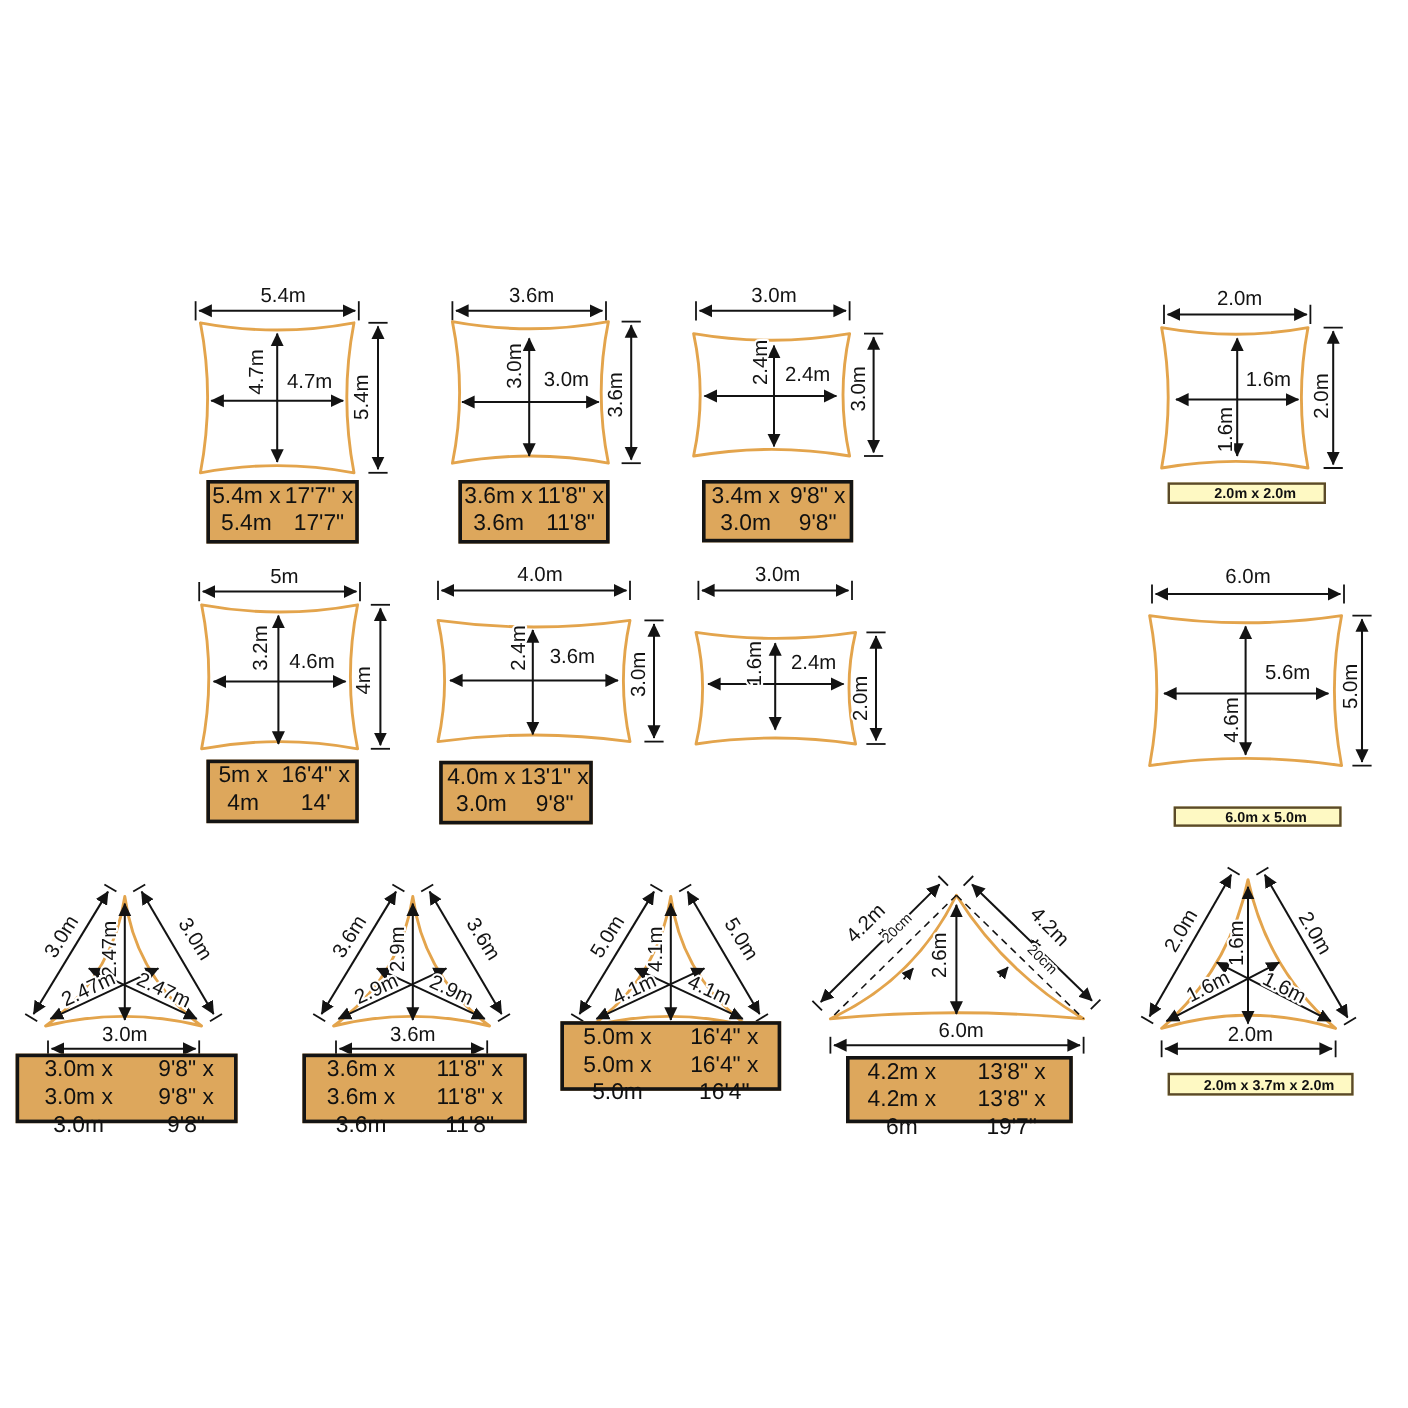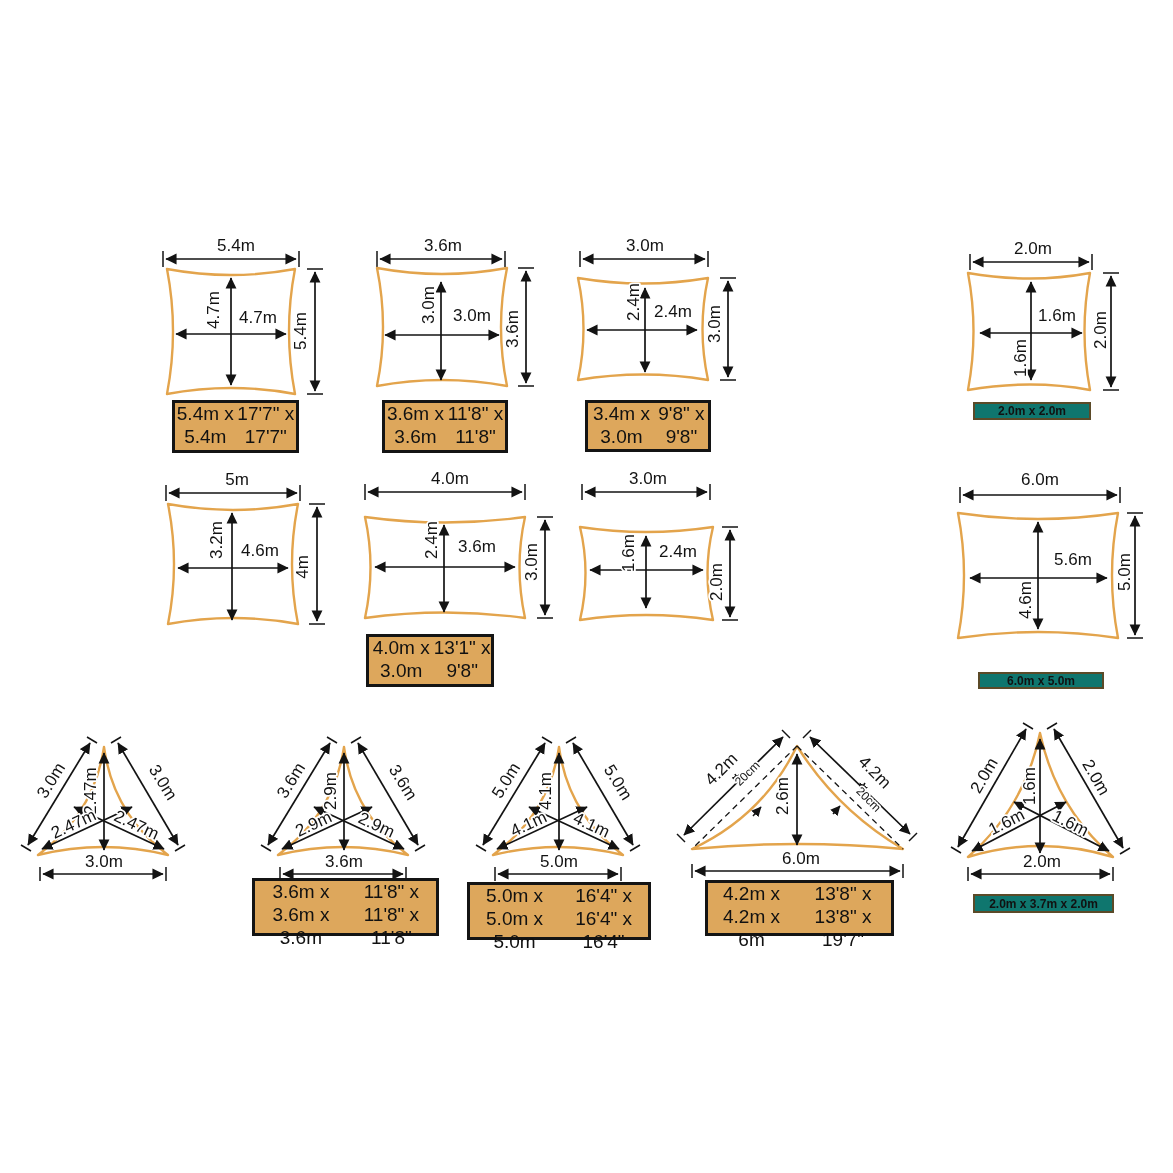--- a/index.html
+++ b/index.html
@@ -11,23 +11,23 @@
            stroke-linejoin:round;}
   svg text.s12{font-size:12px;}
   line{stroke:#131313;}
   .d{stroke-width:1.7;}
   .t{stroke-width:1.5;}
   .sail{fill:#fff;stroke:#E3A44C;stroke-width:2.4;stroke-linejoin:round;}
   .dash{stroke:#131313;stroke-width:1.3;stroke-dasharray:6 4.5;fill:none;}
   .box2{position:absolute;background:#DDA75C;border:3px solid #141414;color:#111;
         font:19px/1.2 "Liberation Sans",sans-serif;text-align:center;display:flex;
         flex-direction:row;justify-content:center;}
-  .box1{position:absolute;background:#0f766e;border:2px solid #5b4a28;color:#111;
+  .box1{position:absolute;background:#fef9c3;border:2px solid #5b4a28;color:#111;
         font:700 12px "Liberation Sans",sans-serif;text-align:left;display:flex;
-        align-items:center;justify-content:center;}
+        align-items:center;justify-content:center;padding-left:14px;}
 </style>
 </head>
 <body>
 
 <div id="canvas">
 
 <svg width="0" height="0" style="position:absolute">
 <defs>
 <marker id="ah" markerWidth="7" markerHeight="7" refX="6.2" refY="3.5" orient="auto-start-reverse">
 <path d="M0,0.3 L6.6,3.5 L0,6.7 Z" fill="#131313"></path>
@@ -142,20 +142,24 @@
         <line class="t" x1="159" y1="154" x2="175" y2="154"></line>
     <line class="d" x1="167" y1="37" x2="167" y2="151" marker-start="url(#ah)" marker-end="url(#ah)"></line>
     <line class="d" x1="82" y1="43" x2="82" y2="150" marker-start="url(#ah)" marker-end="url(#ah)"></line>
     <line class="d" x1="28" y1="98" x2="138" y2="98" marker-start="url(#ah)" marker-end="url(#ah)"></line>
   </g>
   <text x="87" y="11">5m</text>
   <text x="154" y="97" transform="rotate(-90 154 97)">4m</text>
   <text x="68" y="70" transform="rotate(-90 68 70)">3.2m</text>
   <text x="110" y="82">4.6m</text>
 </svg>
+<div class="box2" style="left:172px;top:633px;width:121px;height:47px">
+  <span>5m x 4m</span>
+  <span>16'4" x 14'</span>
+</div>
 
 <svg class="dg" style="left:355px;top:470px" width="205" height="174">
   <g>
     <line class="t" x1="10" y1="14" x2="10" y2="30"></line>
         <line class="t" x1="170" y1="14" x2="170" y2="30"></line>
     <line class="d" x1="13" y1="22" x2="167" y2="22" marker-start="url(#ah)" marker-end="url(#ah)"></line>
   </g>
   <path class="sail" d="M10,47 Q90,58 170,47 Q159,97 170,148 Q90,137 10,148 Q21,97 10,47 Z"></path>
   <g>
     <line class="t" x1="182" y1="47" x2="198" y2="47"></line>
@@ -233,20 +237,24 @@
     <line class="d" x1="42" y1="134" x2="132" y2="92" marker-start="url(#ah)" marker-end="url(#ah)"></line>
     <line class="d" x1="164" y1="134" x2="74" y2="92" marker-start="url(#ah)" marker-end="url(#ah)"></line>
   </g>
   <text x="52" y="66" transform="rotate(-58 52 66)">3.0m</text>
   <text x="162" y="68" transform="rotate(58 162 68)">3.0m</text>
   <text x="104" y="148">3.0m</text>
   <text x="92" y="76" transform="rotate(-90 92 76)">2.47m</text>
   <text x="74" y="110" transform="rotate(-25 74 110)">2.47m</text>
   <text x="136" y="111" transform="rotate(25 136 111)">2.47m</text>
 </svg>
+<div class="box2" style="left:13px;top:878px;width:179px;height:52px">
+  <span>3.0m x 3.0m x 3.0m</span>
+  <span>9'8" x 9'8" x 9'8"</span>
+</div>
 
 <svg class="dg" style="left:240px;top:715px" width="235" height="172">
   <path class="sail" d="M104,32 Q94,99 38,140 Q103,124 168,140 Q113,99 104,32 Z"></path>
   <g>
     <line class="t" x1="87" y1="22" x2="97" y2="28"></line>
         <line class="t" x1="21" y1="130" x2="31" y2="136"></line>
     <line class="d" x1="28" y1="130" x2="90" y2="28" marker-start="url(#ah)" marker-end="url(#ah)"></line>
     <line class="t" x1="111" y1="28" x2="121" y2="22"></line>
         <line class="t" x1="175" y1="136" x2="185" y2="130"></line>
     <line class="d" x1="118" y1="28" x2="178" y2="130" marker-start="url(#ah)" marker-end="url(#ah)"></line>
@@ -285,21 +293,21 @@
     <line class="d" x1="42" y1="134" x2="132" y2="92" marker-start="url(#ah)" marker-end="url(#ah)"></line>
     <line class="d" x1="164" y1="134" x2="74" y2="92" marker-start="url(#ah)" marker-end="url(#ah)"></line>
   </g>
   <text x="52" y="66" transform="rotate(-58 52 66)">5.0m</text>
   <text x="162" y="68" transform="rotate(58 162 68)">5.0m</text>
   <text x="104" y="148">5.0m</text>
   <text x="92" y="76" transform="rotate(-90 92 76)">4.1m</text>
   <text x="74" y="110" transform="rotate(-25 74 110)">4.1m</text>
   <text x="136" y="111" transform="rotate(25 136 111)">4.1m</text>
 </svg>
-<div class="box2" style="left:467px;top:882px;width:178px;height:52px">
+<div class="box2" style="left:467px;top:851px;width:178px;height:52px">
   <span>5.0m x 5.0m x 5.0m</span>
   <span>16'4" x 16'4" x 16'4"</span>
 </div>
 
 <svg class="dg" style="left:675px;top:712px" width="255" height="175">
   <path class="sail" d="M122,34 Q88,104 17,137 Q122,127 228,137 Q162,98 122,34 Z"></path>
   <path class="dash" d="M122,34 L17,137"></path>
   <path class="dash" d="M122,34 L228,137"></path>
   <g>
     <line class="t" x1="107" y1="18" x2="115" y2="26"></line>

